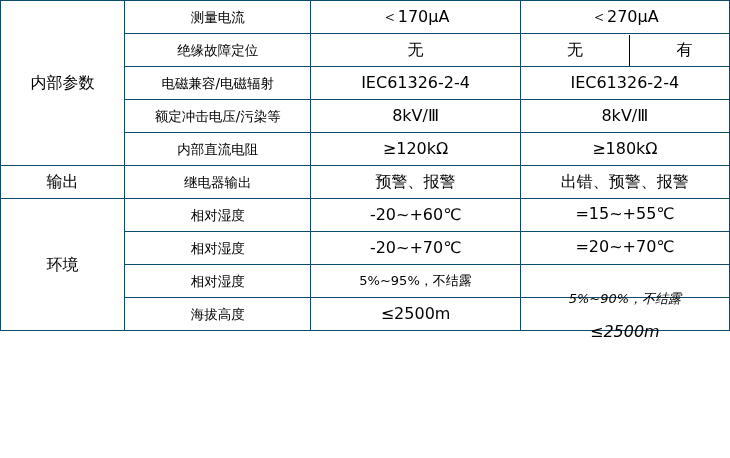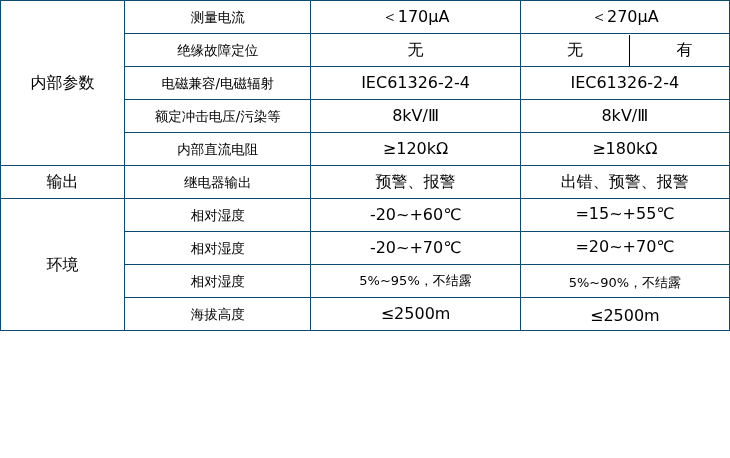--- a/index.html
+++ b/index.html
@@ -33,21 +33,21 @@
   .col-item{width:186px;}
   .col-val{width:209px;}
   .r-tall{height:33px;}
   .cell-group{font-size:16px;}
   .cell-item{font-size:13.5px;}
   .cell-val{font-size:16px;}
   .nowrapsm{font-size:13px;}
   .half{width:104.5px;}
   
   .shift-up{position:relative;top:-1px;margin-top:41px;}
-  .shift-dn{position:relative;top:2px;}
+  .shift-dn{position:relative;top:18px;font-style:italic;}
 </style>
 </head>
 <body>
 
 <div id="sheet">
   <table class="spec">
     <colgroup>
       <col class="col-group">
       <col class="col-item">
       <col class="col-val">

